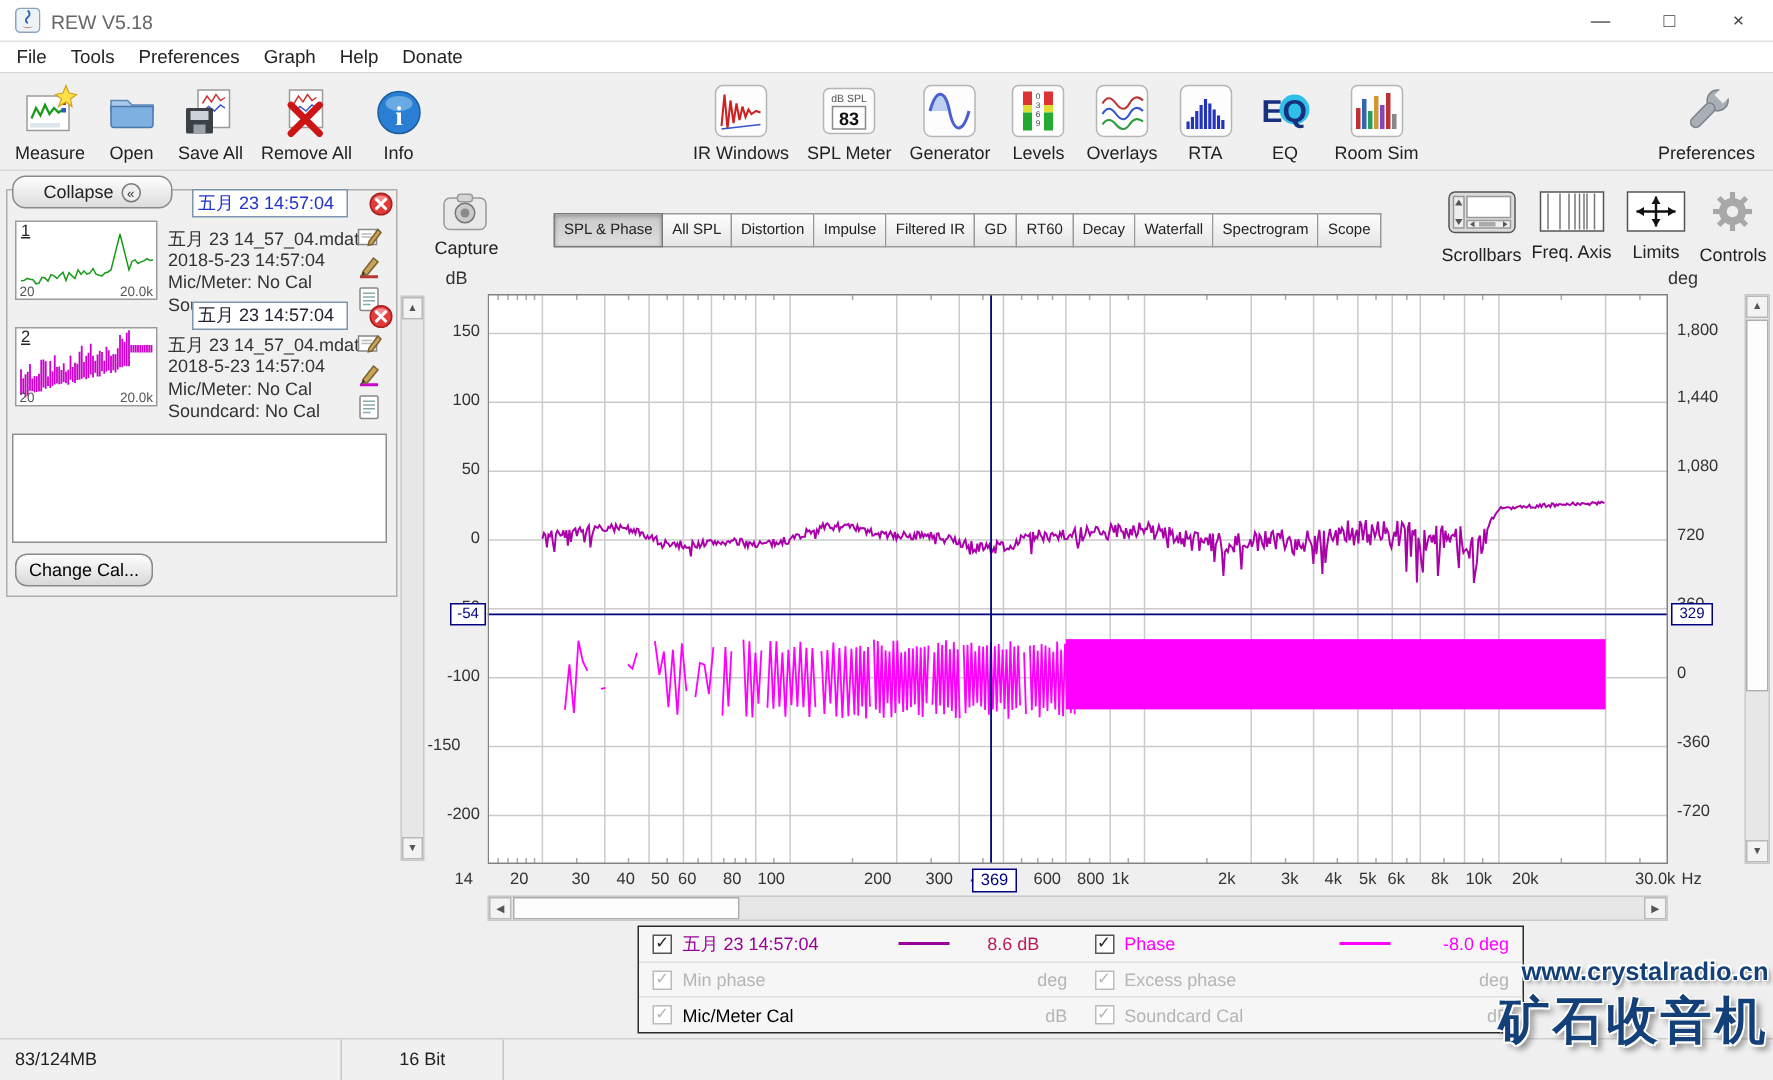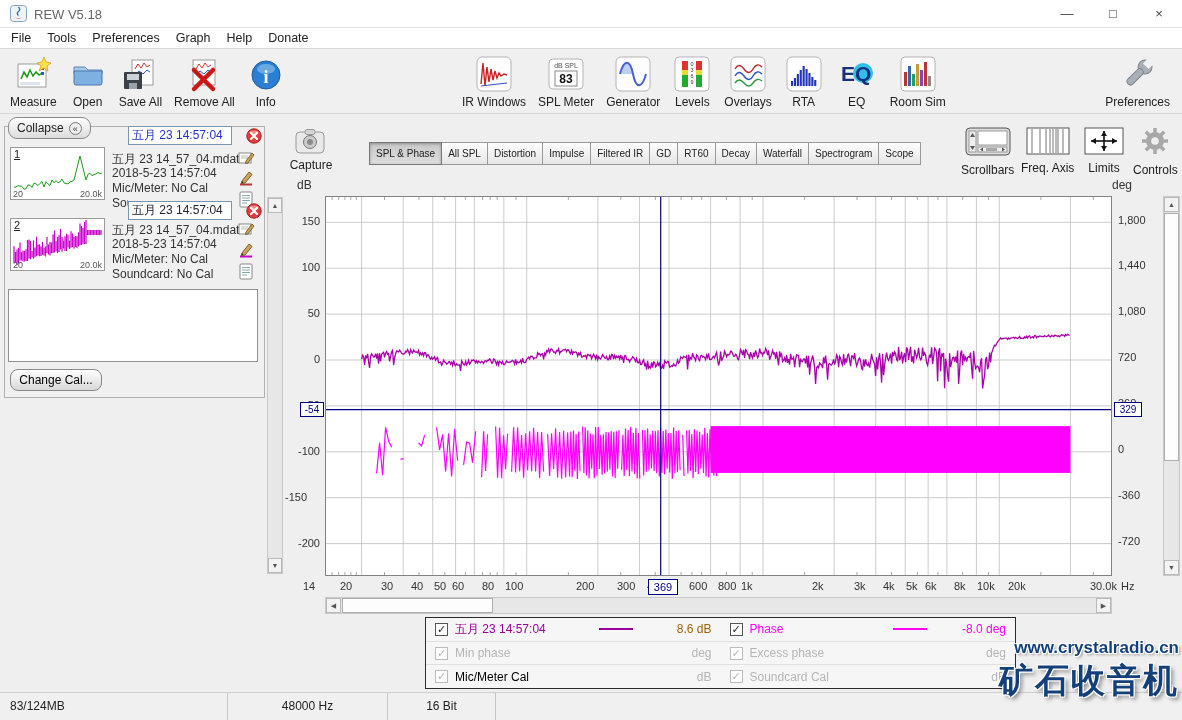--- a/index.html
+++ b/index.html
@@ -17,21 +17,21 @@
 .menuitem{padding:3px 8px;font-size:12.5px;color:#222;cursor:default}
 
 #toolbar{position:absolute;left:0;top:49px;width:1182px;height:65px;background:#f0f0f0;border-bottom:1px solid #d7d7d7}
 .tgroup{position:absolute;top:5px;display:flex;gap:12px;align-items:flex-start}
 #tg-left{left:10px}#tg-mid{left:462px}#tg-right{right:12px}
 .tbtn{display:flex;flex-direction:column;align-items:center;cursor:default}
 .ticon{height:40px;display:flex;align-items:flex-end;justify-content:center}
 .tlabel{font-size:12px;margin-top:1px;white-space:nowrap;color:#222}
 
 #panelframe{position:absolute;left:4px;top:126px;width:261px;height:272px;border:1px solid #b0b0b0;background:#f0f0f0}
-#collapse{position:absolute;left:8px;top:117px;height:22px;padding:0 8px;border:1px solid #8a8a8a;border-radius:9px;background:linear-gradient(#fefefe,#dcdcdc);font-size:12px;display:flex;align-items:center;gap:5px;cursor:default}
+#collapse{position:absolute;left:8px;top:117px;height:22px;padding:0 20px;border:1px solid #8a8a8a;border-radius:9px;background:linear-gradient(#fefefe,#dcdcdc);font-size:12px;display:flex;align-items:center;gap:5px;cursor:default}
 .ccirc{display:inline-block;width:13px;height:13px;border:1px solid #777;border-radius:50%;font-size:9px;line-height:12px;text-align:center;color:#333;background:#eee}
 .mthumb{position:absolute;width:95px;height:53px;background:#fff;border:1px solid #9a9a9a}
 .mnum{position:absolute;left:3px;top:0px;font-size:11px;color:#222;text-decoration:underline}
 .mrange{position:absolute;bottom:0;font-size:9px;color:#555}
 .mname{position:absolute;width:104px;height:19px;border:1px solid #7a95ad;background:#fff;font-size:12px;padding:0 3px;font-family:inherit}
 .mline{position:absolute;left:112px;font-size:12px;color:#333;white-space:nowrap}
 .sicon{position:absolute;width:17px;height:17px;cursor:default}
 #notesbox{position:absolute;left:8px;top:289px;width:250px;height:73px;background:#fff;border:1px solid #8f8f8f}
 #changecal{position:absolute;left:10px;top:369px;width:92px;height:22px;border:1px solid #8a8a8a;border-radius:8px;background:linear-gradient(#fefefe,#d8d8d8);font-size:12px;cursor:default}
 
@@ -603,21 +603,21 @@
         <div class="sbthumb" style="left: 0px; top: 16px; width: 15px; height: 248px;"></div>
       </div>
 
     <div id="legend">
         <div class="lrow">
           <div class="lcell">
             <span class="lcheck" style="border-color: rgb(85, 85, 85); color: rgb(34, 34, 34);">✓</span>
             <span class="llabel" style="color: rgb(153, 0, 153);">五月 23 14:57:04</span>
             <span class="lspacer"></span>
             <span class="lswatch" style="border-top-color: rgb(153, 0, 153);"></span>
-            <span class="lvalue" style="color: #a16207;">8.6 dB</span>
+            <span class="lvalue" style="color: #be185d; text-align: center;">8.6 dB</span>
           </div>
           <div class="lcell">
             <span class="lcheck" style="border-color: rgb(85, 85, 85); color: rgb(34, 34, 34);">✓</span>
             <span class="llabel" style="color: rgb(255, 0, 255);">Phase</span>
             <span class="lspacer"></span>
             <span class="lswatch" style="border-top-color: rgb(255, 0, 255);"></span>
             <span class="lvalue" style="color: rgb(255, 0, 255);">-8.0 deg</span>
           </div>
         </div>
         <div class="lrow">
@@ -655,16 +655,15 @@
       </div>
   </div>
 
   <div id="watermark">
     <div id="wm2">www.crystalradio.cn</div>
     <div id="wm1">矿石收音机</div>
   </div>
 
   <div id="statusbar">
     <div class="scell" style="width:228px">83/124MB</div>
-    <div class="scell" style="width:160px;text-align:center">48000 Hz</div>
     <div class="scell" style="width:108px;text-align:center">16 Bit</div>
   </div>
 </div>
 
 </body></html>

